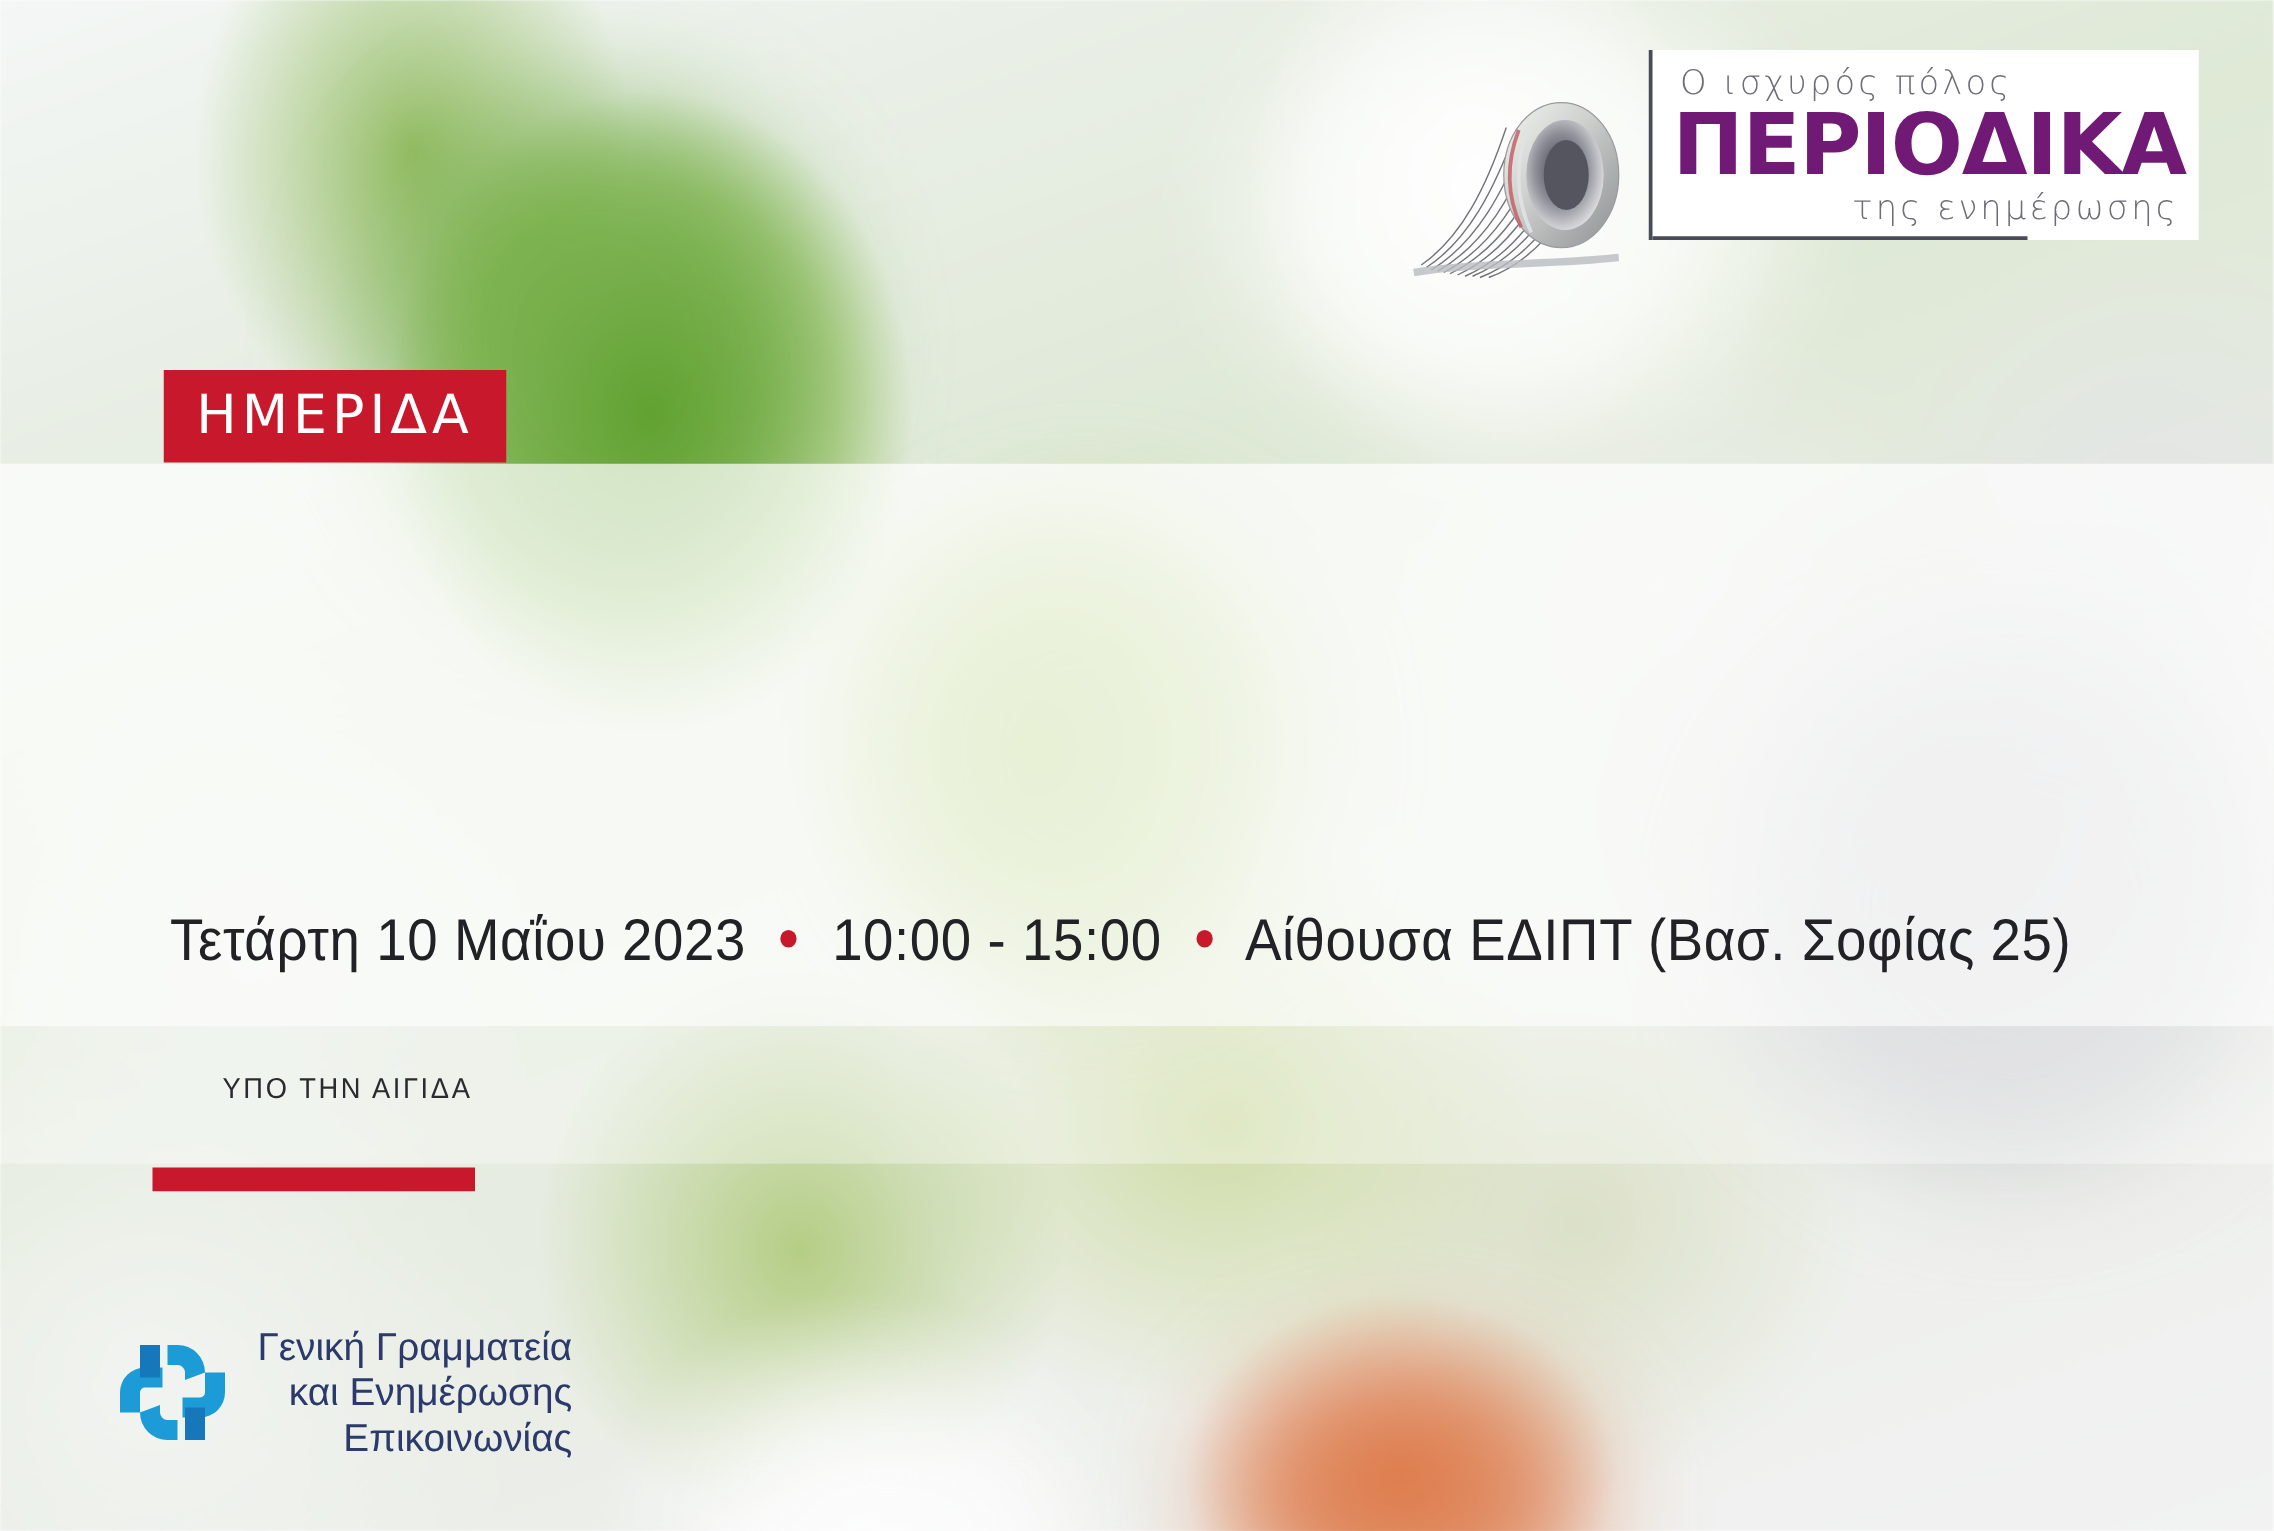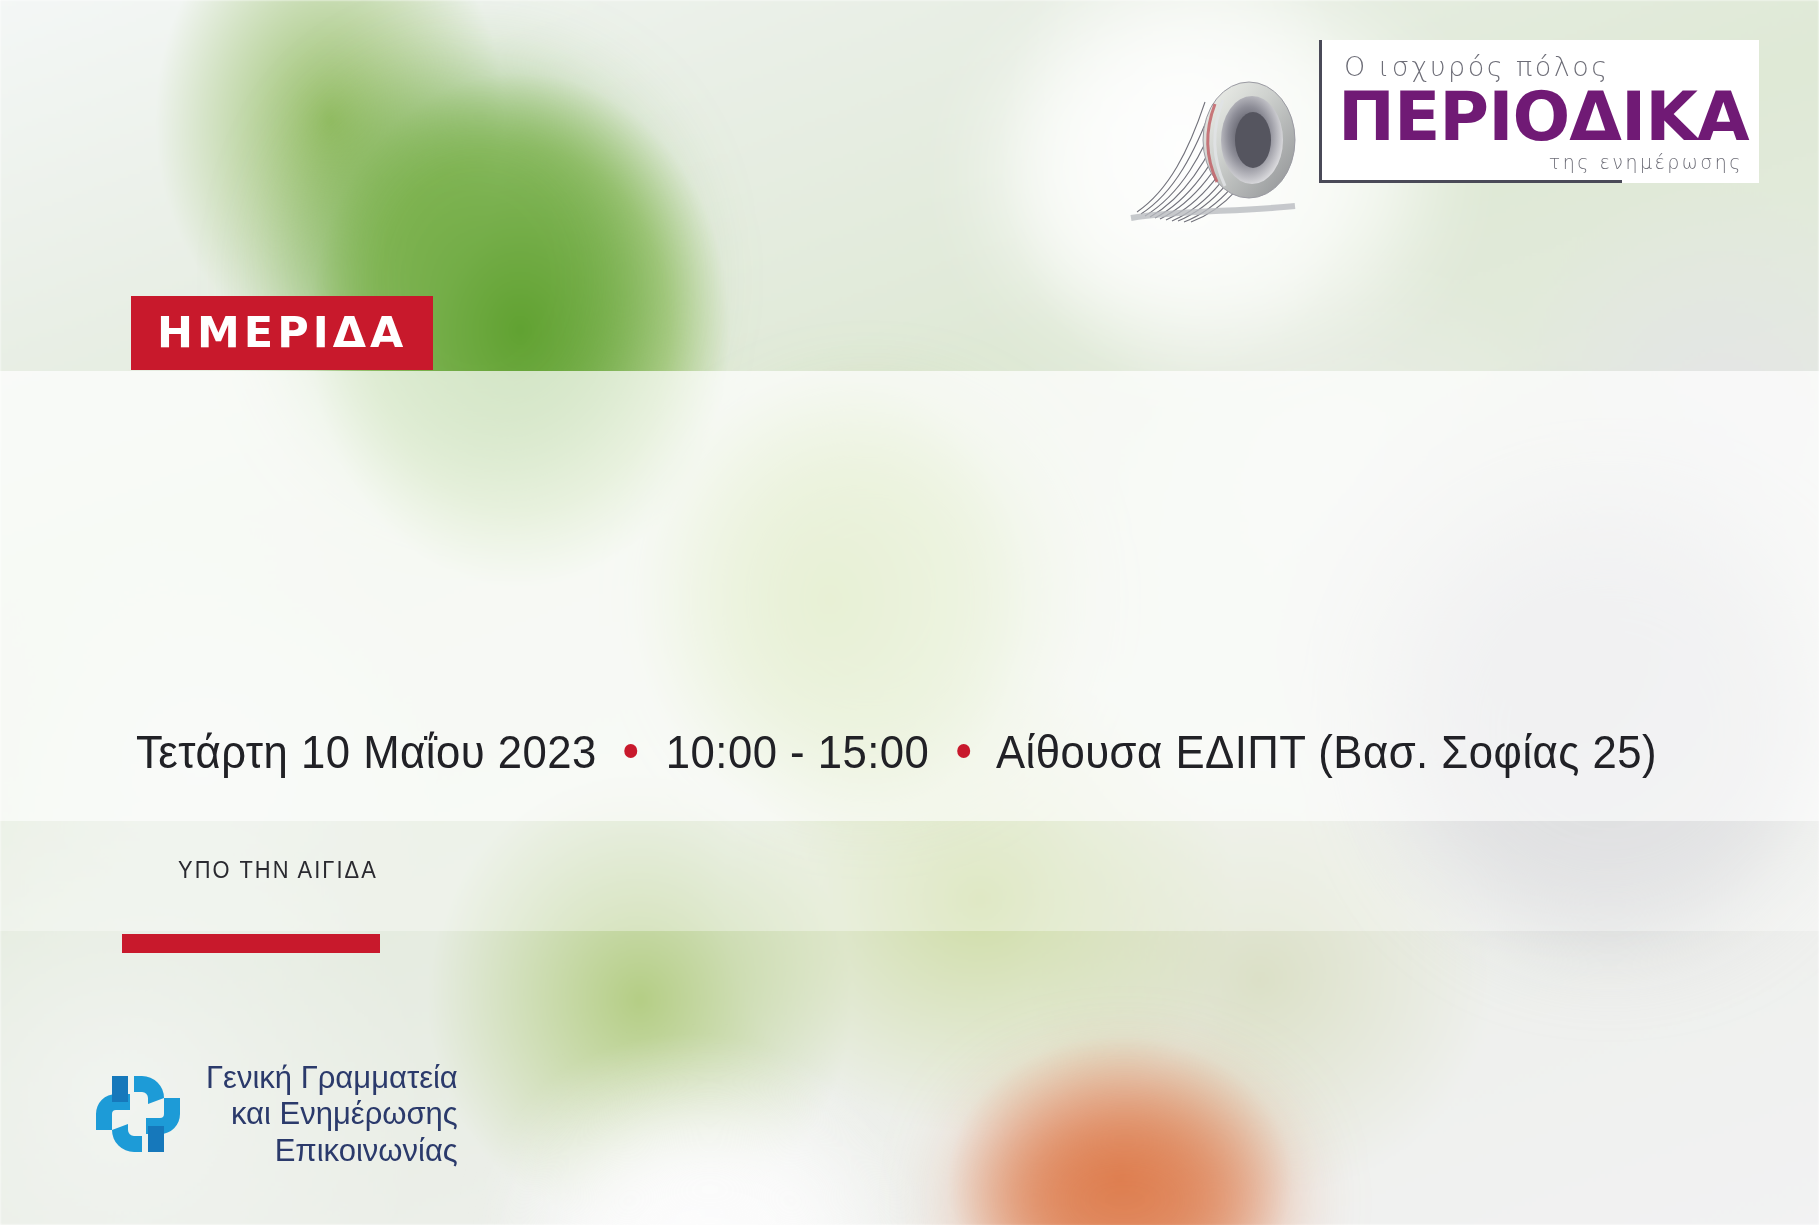--- a/index.html
+++ b/index.html
@@ -93,40 +93,40 @@
     font-family:"DejaVu Sans", sans-serif;
     font-size:68px;
     font-weight:bold;
     letter-spacing:-1px;
     color:#701a75;
     line-height:0.98;
     margin-top:2px;
   }
   .logo-bottom {
     font-family:"DejaVu Sans", sans-serif;
-    font-size:19px;
+    font-size:27px;
     letter-spacing:2.5px;
     color:#6d6d77;
     font-weight:300;
     line-height:1.1;
     text-align:right;
     padding-right:10px;
     margin-top:2px;
   }
 
   
   .badge {
     position:absolute;
     left:131px; top:296px;
     background:#c8192c;
     color:#ffffff;
     font-family:"DejaVu Sans", sans-serif;
     font-size:43px;
     letter-spacing:4px;
-    font-weight:700;
+    font-weight:400;
     padding:11px 26px 13px 26px;
   }
 
   
   .headline {
     position:absolute;
     left:146px; top:412px;
     width:1560px;
     font-family:"DejaVu Serif", serif;
     font-style:italic;

